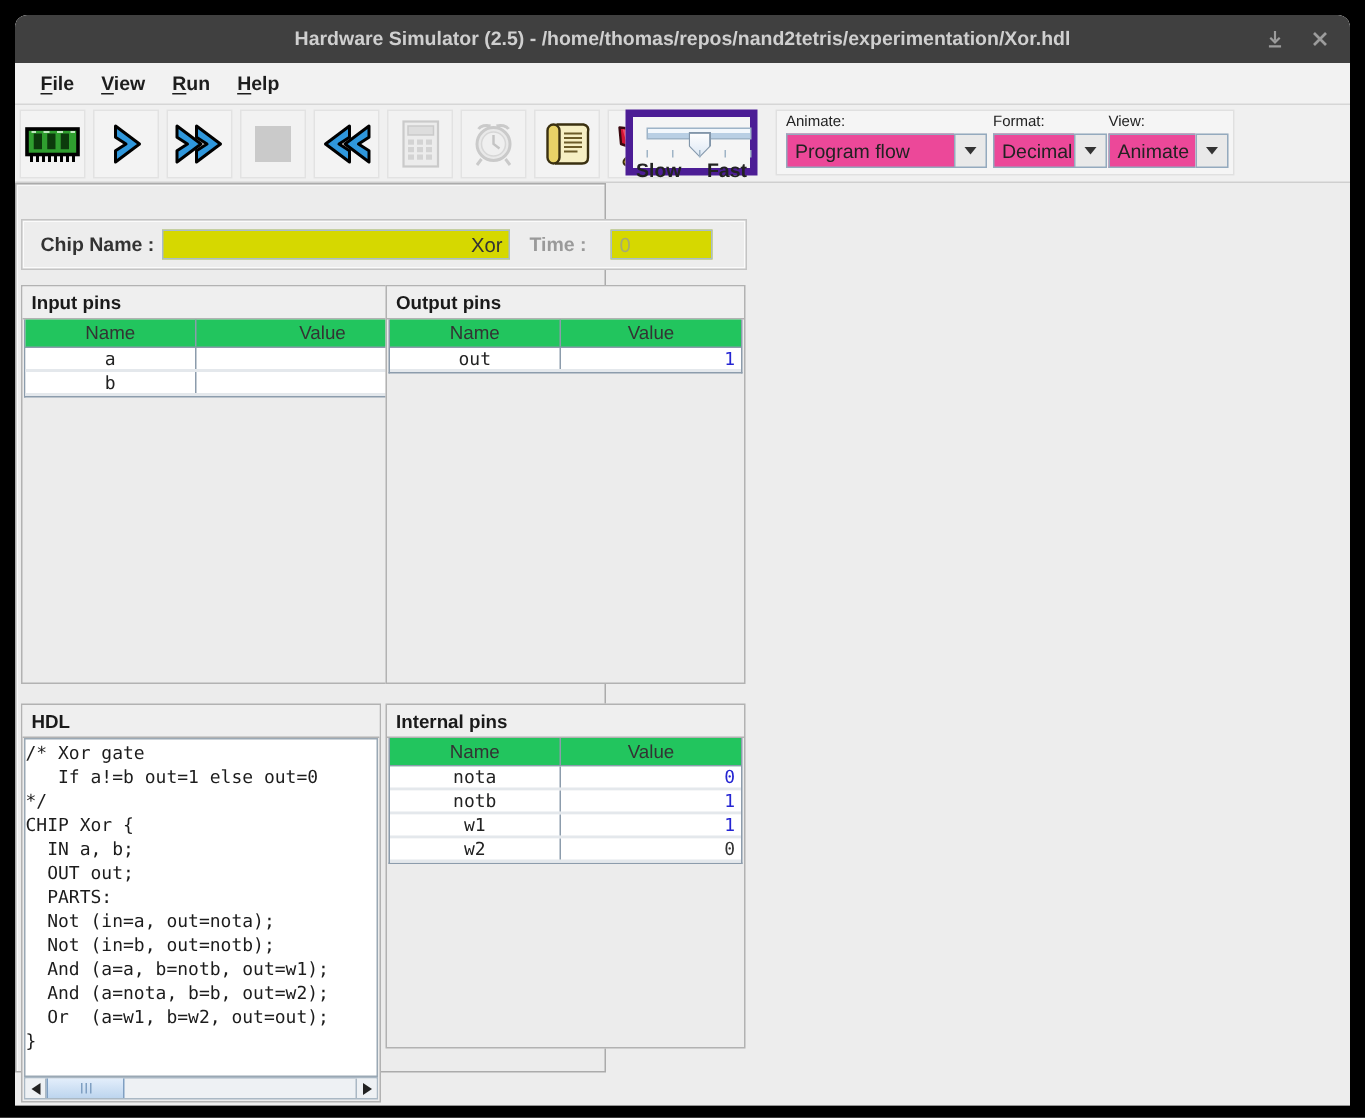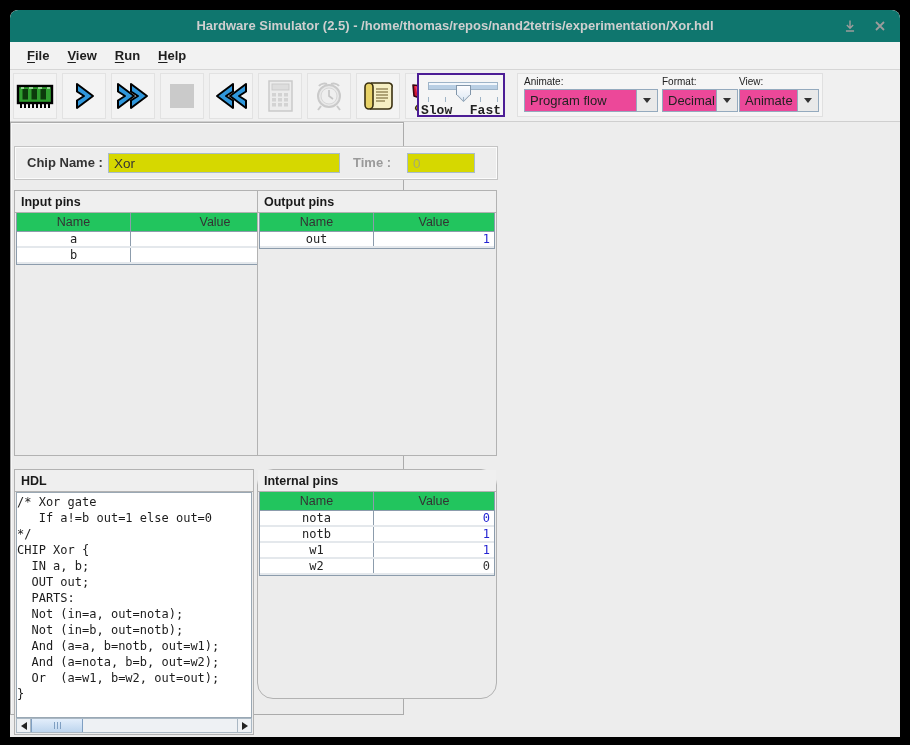--- a/index.html
+++ b/index.html
@@ -1,37 +1,37 @@
 <!DOCTYPE html>
 <html><head>
 <meta charset="utf-8">
 <style>
   * { margin:0; padding:0; box-sizing:border-box; }
   html,body { width:910px; height:745px; background:#000; font-family:"Liberation Sans", sans-serif; overflow:hidden; }
 
   .window { position:absolute; left:10px; top:10px; width:890px; height:727px; background:#ededed; border-radius:8px 8px 0 0; overflow:hidden; }
 
   
-  .titlebar { position:absolute; left:0; top:0; width:100%; height:32px; background:#0f766e; border-radius:8px 8px 0 0; }
+  .titlebar { position:absolute; left:0; top:0; width:100%; height:32px; background:#404040; border-radius:8px 8px 0 0; }
   .titlebar .title { position:absolute; left:0; right:0; top:0; height:32px; line-height:32px; text-align:center; color:#cfcfcf; font-size:13px; font-weight:bold; }
   .win-btn { position:absolute; top:5px; width:24px; height:22px; cursor:default; display:flex; align-items:center; justify-content:center; }
   .win-btn.min { right:38px; } .win-btn.close { right:8px; }
 
   
   .menubar { position:absolute; left:0; top:32px; width:100%; height:28px; background:#f2f2f2; border-bottom:1px solid #d6d6d6; display:flex; align-items:center; padding-left:8px; }
   .menu-item { font-size:13px; font-weight:bold; color:#1d1d1d; padding:4px 9px; }
   .menu-item u { text-decoration-thickness:1px; text-underline-offset:2px; }
 
   
   .toolbar { position:absolute; left:0; top:60px; width:100%; height:52px; background:#f0f0f0; border-bottom:1px solid #cfcfcf; }
   .tb-buttons { position:absolute; left:3px; top:3px; display:flex; gap:5px; }
   .tb-btn { width:44px; height:46px; background:#f3f3f3; border:1px solid #e2e2e2; display:flex; align-items:center; justify-content:center; }
   .tb-btn.disabled { opacity:.95; }
 
-  .slider-panel { position:absolute; left:407px; top:3px; width:88px; height:44px; background:#f5f5f5; border:2px solid #4c1d95;font-family:Liberation Mono, monospace; }
+  .slider-panel { position:absolute; left:407px; top:3px; width:88px; height:44px; background:#f5f5f5; border:5px solid #4c1d95; }
   .sl-track { position:absolute; left:9px; top:7px; width:70px; height:8px; border:1px solid #9eb4c8; background:linear-gradient(#f2f7fc 40%, #b9cfe4 40%); }
   .sl-thumb { position:absolute; left:27px; top:2px; width:15px; height:17px; clip-path:polygon(0 0,100% 0,100% 55%,50% 100%,0 55%); background:#8296aa; }
   .sl-thumb::after { content:""; position:absolute; inset:1px; clip-path:polygon(0 0,100% 0,100% 55%,50% 100%,0 55%); background:linear-gradient(#fdfdfe,#dde8f4); }
   .sl-ticks { position:absolute; left:9px; top:22px; width:70px; display:flex; justify-content:space-between; }
   .sl-ticks i { width:1px; height:5px; background:#9fb4c6; }
   .sl-labels { position:absolute; left:2px; right:2px; top:28px; display:flex; justify-content:space-between; font-size:13px; font-weight:bold; color:#222; }
 
   .dd-panel { position:absolute; left:507px; top:3px; width:306px; height:44px; background:#f5f5f5; border:1px solid #e0e0e0; }
   .dd-group { position:absolute; top:2px; }
   .dd-label { font-size:10px; color:#222; margin-bottom:2px; }
@@ -48,21 +48,21 @@
   .cn-field { position:absolute; left:93px; top:6px; width:232px; height:20px; border:1px solid #a9bcca; padding:2px 4px 0 5px; font-size:13.5px; color:#333; }
   .time-label { position:absolute; left:338px; top:8px; font-size:13px; font-weight:bold; color:#9a9a9a; }
   .time-field { position:absolute; left:392px; top:6px; width:68px; height:20px; border:1px solid #a9bcca; padding:2px 4px 0 5px; font-size:13.5px; color:#a6aa72; }
 
   .panel { position:absolute; background:#ececec; border:1px solid #b2b2b2; }
   .panel .p-title { height:22px; line-height:22px; padding-left:6px; font-size:12.5px; font-weight:bold; color:#1a1a1a; border-bottom:1px solid #b2b2b2; background:#efefef; }
 
   #panel-input    { left:4px;   top:68px;  width:288px; height:266px; }
   #panel-output   { left:247px; top:68px;  width:240px; height:266px; }
   #panel-hdl      { left:4px;   top:347px; width:240px; height:266px; }
-  #panel-internal { left:247px; top:347px; width:240px; height:230px;border-radius:16px; }
+  #panel-internal { left:247px; top:347px; width:240px; height:230px; }
   #right-panel    { left:492px; top:20px;  width:394px; height:593px; background:#ececec; border:1px solid #ababab; box-shadow:inset 1px 1px 0 #f8f8f8; }
 
   .pin-table { margin:0 1px; border:1px solid #8c9cac; border-top:none; }
   .pt-head { display:flex; height:19px; background:#22c55e; border-bottom:1px solid #8c9cac; font-size:12.5px; color:#333; }
   .pt-head > div { display:flex; align-items:center; justify-content:center; }
   .pt-col-name { width:114px; border-right:1px solid #8c9cac; }
   .pt-col-val { flex:1; }
   .pt-row { display:flex; height:16px; background:#fff; border-bottom:2px solid #e4e8ec; font-family:"DejaVu Sans Mono", monospace; font-size:12px; }
   .pt-row .pt-col-name { display:flex; align-items:center; justify-content:center; color:#222; }
   .pt-row .pt-col-val { display:flex; align-items:center; justify-content:flex-end; padding-right:4px; color:#2525d2; }
@@ -235,21 +235,21 @@
             </div>
         </div>
       </div>
     </div>
   </div>
 
   <div class="content">
 
     <div class="chipbar">
       <span class="cn-label">Chip Name :</span>
-      <div class="cn-field" style="background:#d6d800;">Xor</div>
+      <div class="cn-field" style="background:#d6d800;text-align:right;">Xor</div>
       <span class="time-label">Time :</span>
       <div class="time-field" style="background:#d6d800;">0</div>
     </div>
 
     <div class="panel" id="panel-input">
       <div class="p-title">Input pins</div>
       <div class="pin-table">
         <div class="pt-head">
           <div class="pt-col-name">Name</div>
           <div class="pt-col-val">Value</div>

